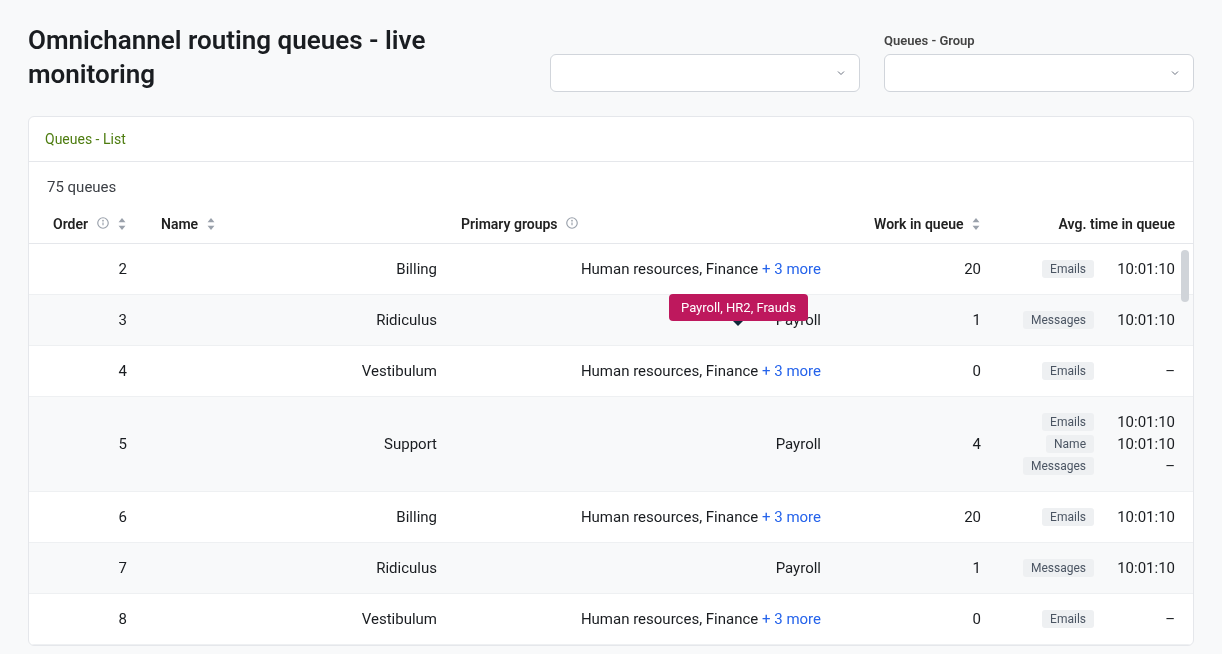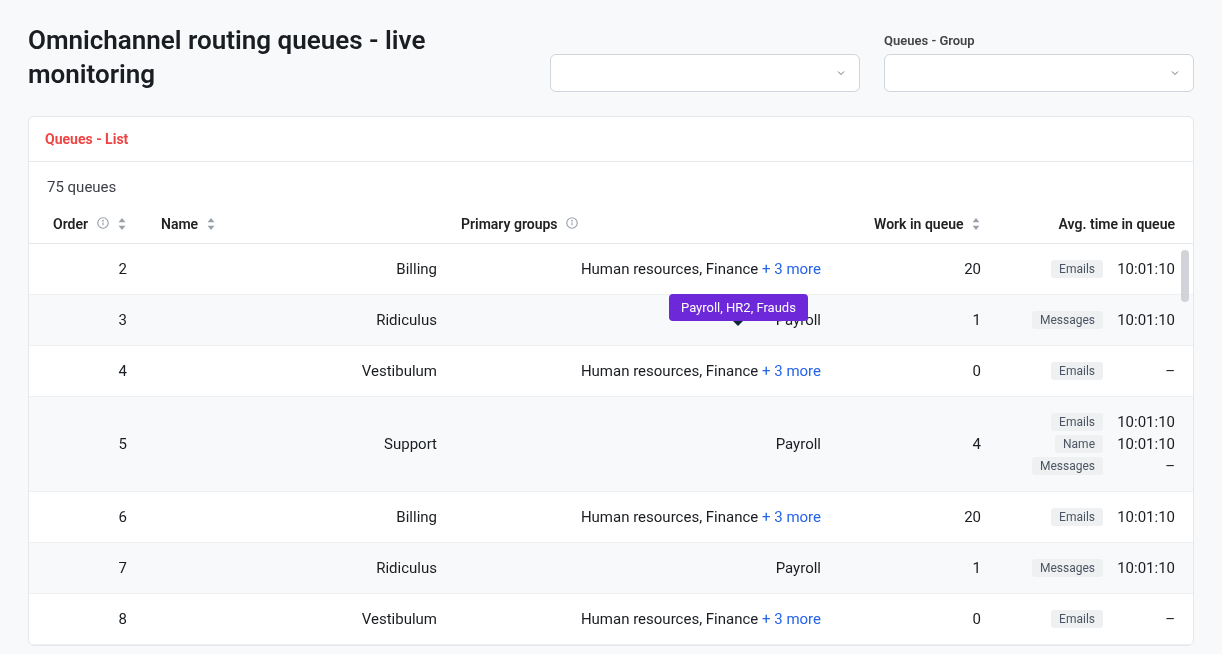--- a/index.html
+++ b/index.html
@@ -53,23 +53,23 @@
     stroke: #6b7280;
   }
   .card {
     background: #fff;
     border: 1px solid #e5e7eb;
     border-radius: 6px;
     overflow: hidden;
   }
   .card-header {
     padding: 14px 16px;
-    font-weight: 700;
+    font-weight: 400;
     font-size: 14px;
-    color: #ef4444;
+    color: #4d7c0f;
     border-bottom: 1px solid #e5e7eb;
   }
   .count-bar {
     padding: 16px 18px 10px;
     font-size: 15px;
     color: #3b3f45;
   }
   .table-wrap {
     position: relative;
   }
@@ -109,39 +109,39 @@
     color: #4b5563;
     font-size: 12px;
     padding: 2px 8px;
     border-radius: 3px;
     margin-right: 8px;
   }
   .avg-line {
     display: flex;
     justify-content: flex-end;
     align-items: center;
-    gap: 2px;
+    gap: 11px;
     padding: 2px 0;
   }
   .avg-val {
     font-size: 15px;
     color:#1a1d21;
     min-width: 62px;
     text-align: right;
   }
   .info-icon, .sort-icon {
     display: inline-block;
     vertical-align: middle;
     margin-left: 4px;
   }
   .info-icon svg { width:14px; height:14px; stroke:#9aa1ab; }
   .sort-icon svg { width:10px; height:12px; fill:#9aa1ab; }
   .tooltip {
     position: absolute;
-    background: #6d28d9;
+    background: #be185d;
     color: #fff;
     font-size: 13px;
     padding: 6px 12px;
     border-radius: 4px;
     white-space: nowrap;
     pointer-events: none;
     z-index: 10;
   }
   .tooltip::after {
     content: "";

